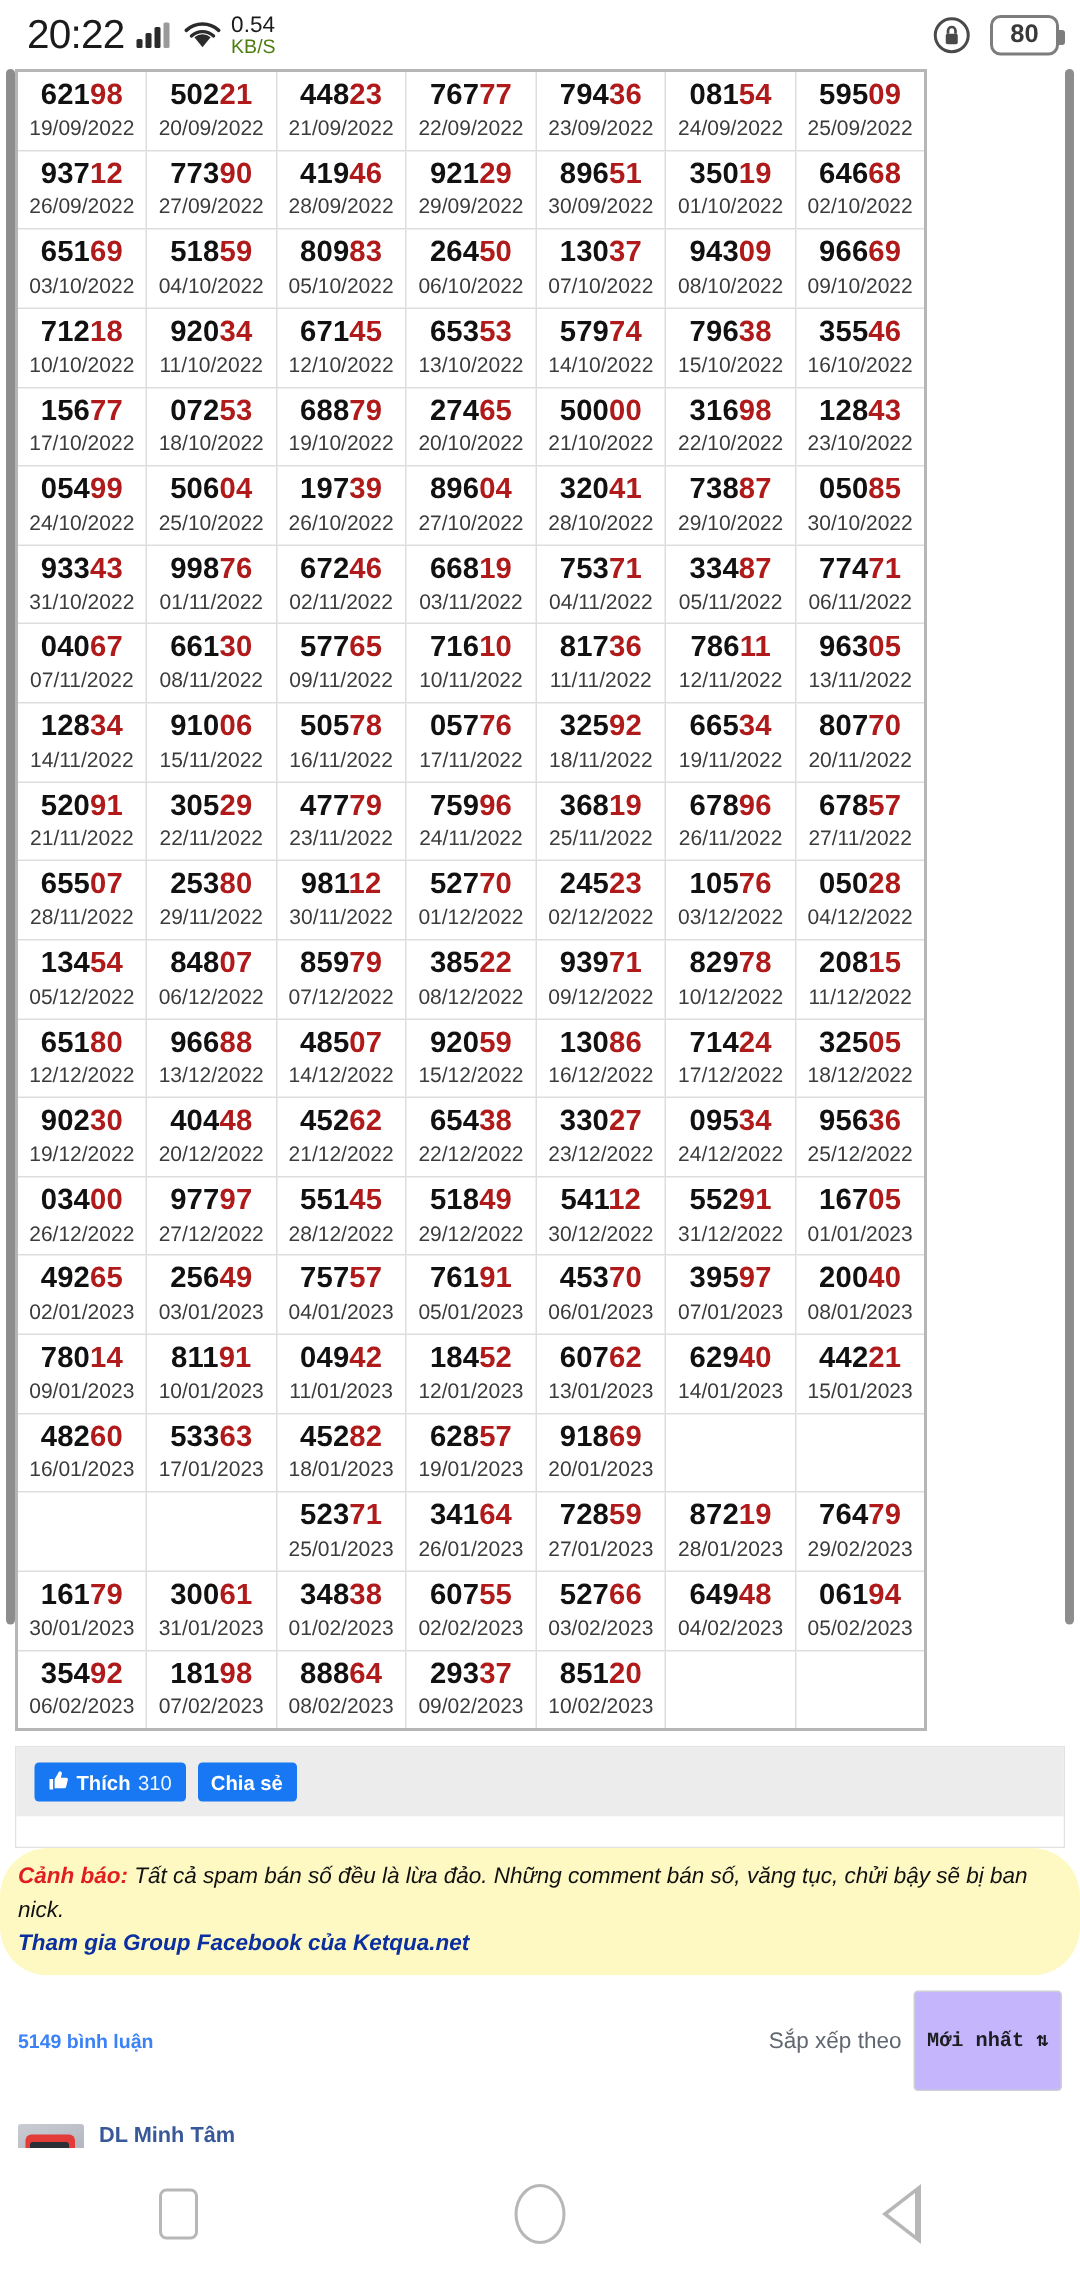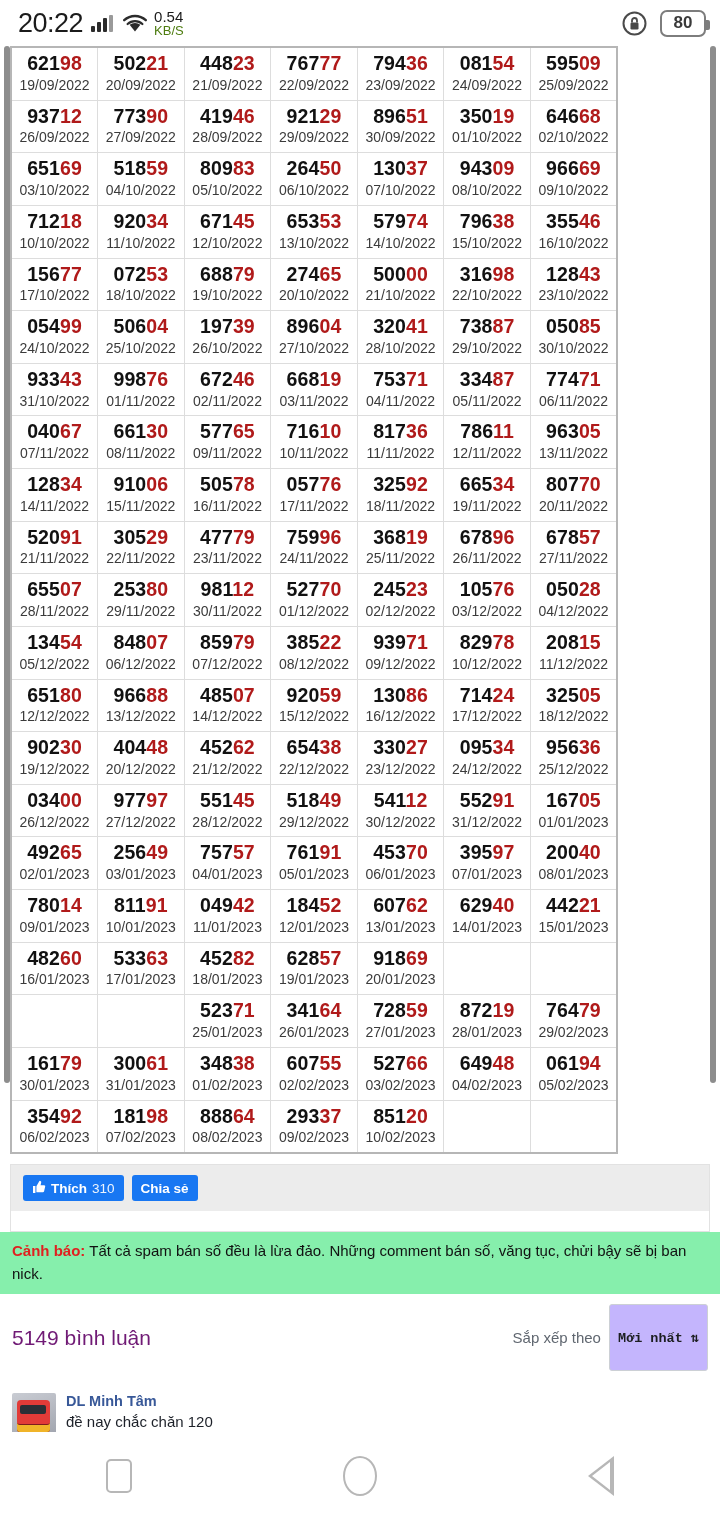--- a/index.html
+++ b/index.html
@@ -95,38 +95,40 @@
     font-family: "Liberation Sans", sans-serif;
     font-size: 13.5px; font-weight: 700;
     padding: 0 9px; height: 26px;
     display: flex; align-items: center; gap: 5px; cursor: pointer;
   }
   .fb-btn .count { font-weight: 400; opacity: .92; }
   .social-pad { height: 20px; background:#fff; }
 
   
   .warn {
-    background: #86efac;
+    background: #fef9c3;
     padding: 8px 12px 9px;
     font-size: 15px;
     line-height: 1.5;
+    font-style: italic;
     color: #111;
+    border-radius: 32px;
   }
   .warn .lbl { color: #e02020; font-weight: 700; }
   .warn a {
     display:block; color: #0b2fa0; font-weight: 700; text-decoration: none;
   }
 
   
   .cmt-head {
     display:flex; align-items:center;
     padding: 10px 12px 8px;
     background:#fff;
   }
-  .cmt-count { font-size: 21px; font-weight: 400; color: #701a75; }
+  .cmt-count { font-size: 13px; font-weight: 700; color: #3b82f6; }
   .cmt-head .sp { flex: 1; }
   .sort-label { font-size: 15px; color: #606770; margin-right: 8px; margin-left: 16px; }
   .sort-sel {
     border: 1px solid #ccd0d5; background:#c4b5fd; border-radius: 3px;
     font-size: 13.5px; font-weight: 700; color: #1c1e21;
     padding: 24px 8px; cursor: pointer;
     font-family: Liberation Mono, monospace;
   }
 
   
@@ -847,20 +849,21 @@
       <span>Thích</span>
       <span class="count">310</span>
     </button>
     <button class="fb-btn">Chia sẻ</button>
   </div>
   <div class="social-pad"></div>
 </div>
 
 <div class="warn">
   <span class="lbl">Cảnh báo:</span><span> Tất cả spam bán số đều là lừa đảo. Những comment bán số, văng tục, chửi bậy sẽ bị ban nick.</span>
+  <a href="#">Tham gia Group Facebook của Ketqua.net</a>
 </div>
 
 <div class="cmt-head">
   <span class="cmt-count">5149 bình luận</span>
   <span class="sp"></span>
   <span class="sort-label">Sắp xếp theo</span>
   <button class="sort-sel">Mới nhất ⇅</button>
 </div>
 
 <div class="cmt-body">

